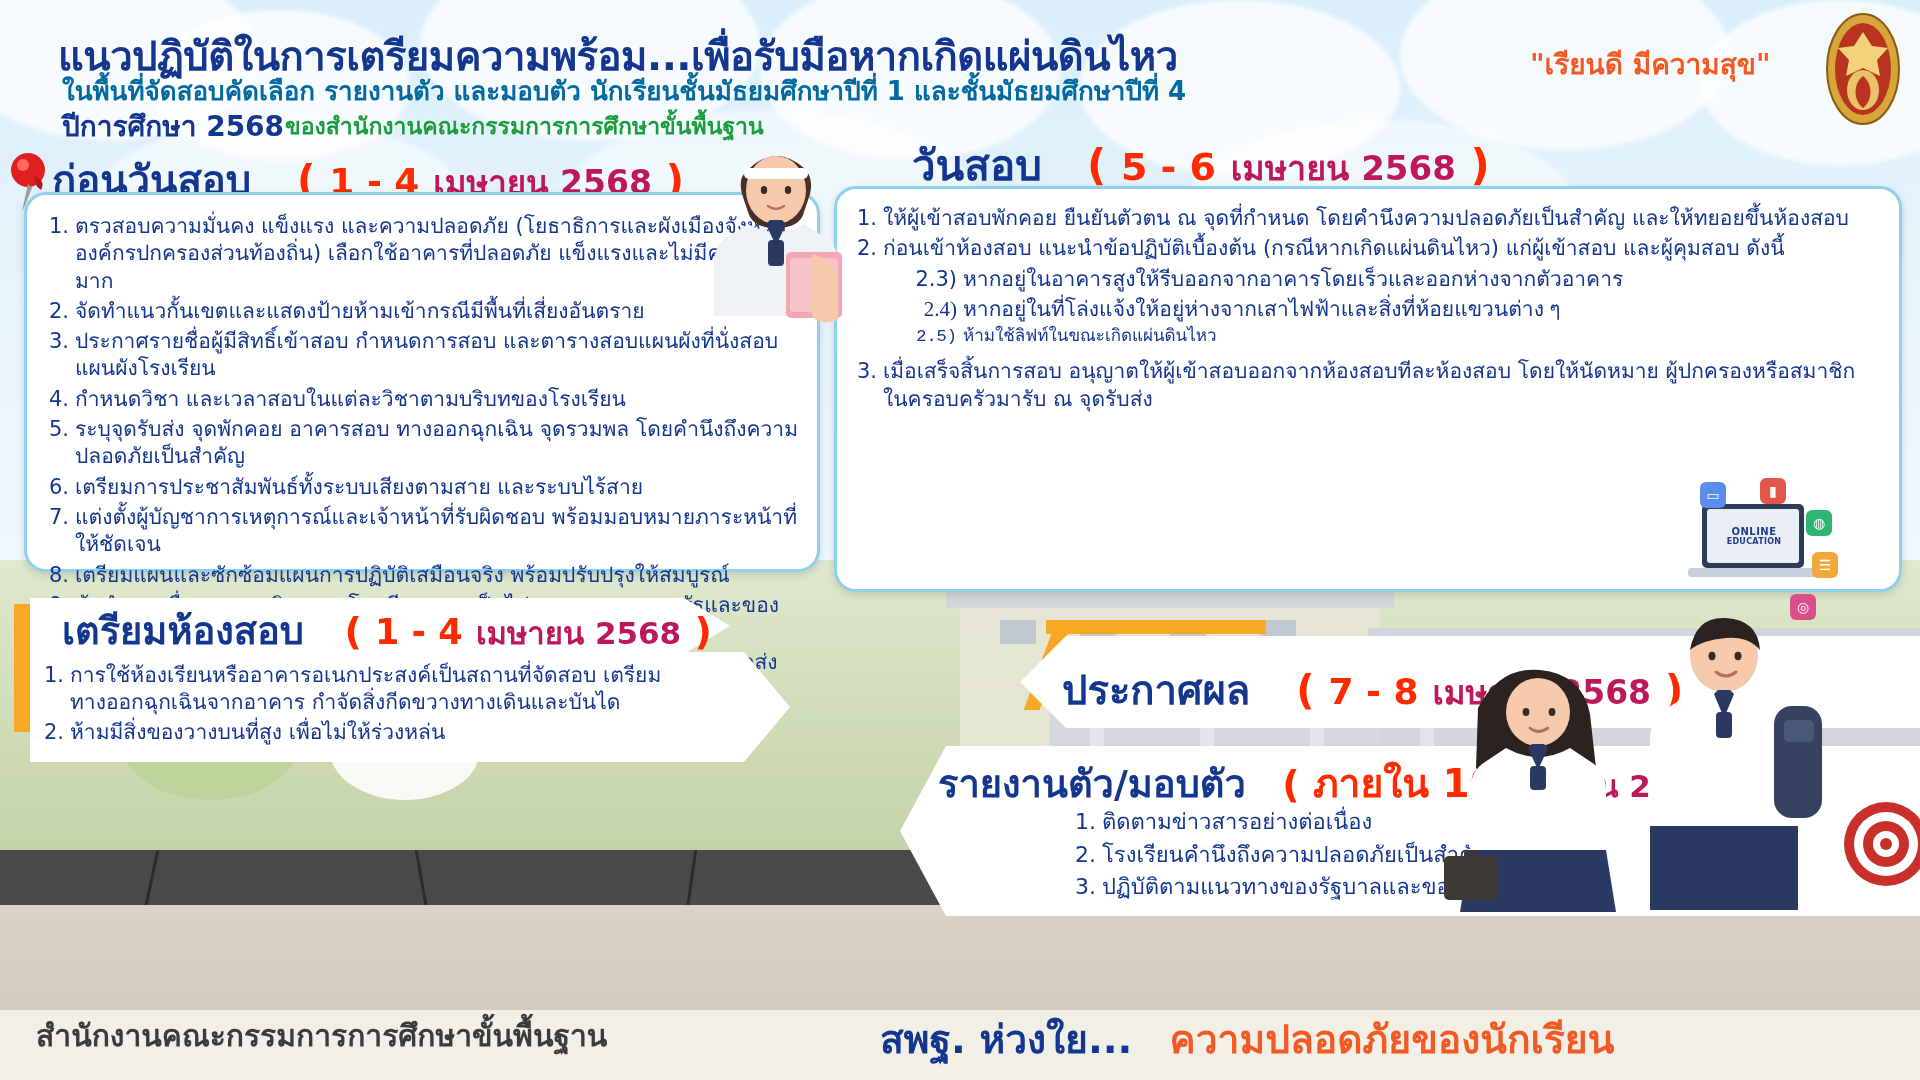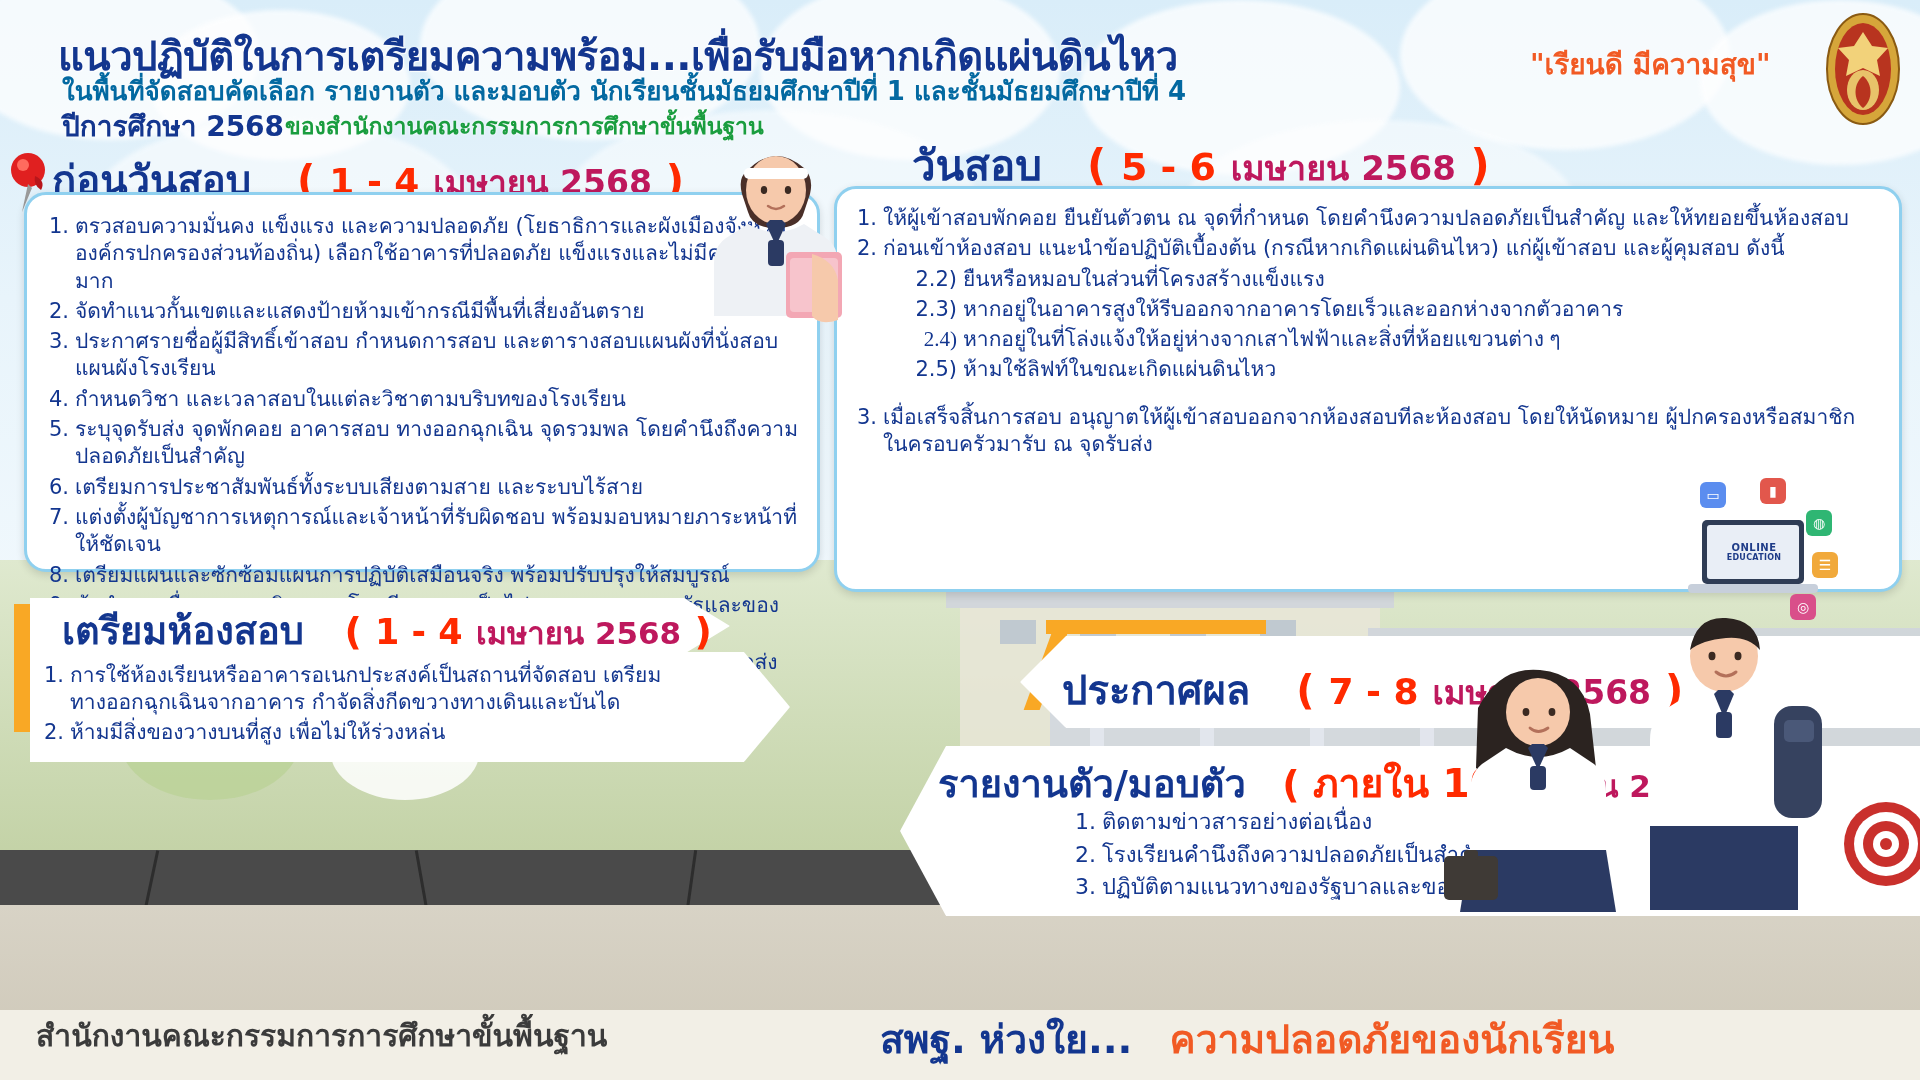--- a/index.html
+++ b/index.html
@@ -279,32 +279,28 @@
   <ol id="list-examday" style="padding:16px 20px 0 10px;">
       <li class="li" style="font-size: 21px; margin-bottom: 3px; padding-left: 0px;">
         <span class="num" style="width: 30px; margin-right: 6px;">1.</span>
         <span class="txt">ให้ผู้เข้าสอบพักคอย ยืนยันตัวตน ณ จุดที่กำหนด โดยคำนึงความปลอดภัยเป็นสำคัญ และให้ทยอยขึ้นห้องสอบ</span>
       </li>
       <li class="li" style="font-size: 21px; margin-bottom: 3px; padding-left: 0px;">
         <span class="num" style="width: 30px; margin-right: 6px;">2.</span>
         <span class="txt">ก่อนเข้าห้องสอบ แนะนำข้อปฏิบัติเบื้องต้น (กรณีหากเกิดแผ่นดินไหว) แก่ผู้เข้าสอบ และผู้คุมสอบ ดังนี้</span>
       </li>
       <li class="li" style="font-size: 21px; margin-bottom: 3px; padding-left: 56px;">
-        <span class="num" style="width: 54px; margin-right: 6px;">2.2)</span>
-        <span class="txt">ยืนหรือหมอบในส่วนที่โครงสร้างแข็งแรง</span>
-      </li>
-      <li class="li" style="font-size: 21px; margin-bottom: 3px; padding-left: 56px;">
         <span class="num" style="width: 54px; margin-right: 6px;">2.3)</span>
         <span class="txt">หากอยู่ในอาคารสูงให้รีบออกจากอาคารโดยเร็วและออกห่างจากตัวอาคาร</span>
       </li>
       <li class="li" style="font-size: 21px; margin-bottom: 3px; padding-left: 56px; font-family: Liberation Serif, serif;">
         <span class="num" style="width: 54px; margin-right: 6px;">2.4)</span>
         <span class="txt">หากอยู่ในที่โล่งแจ้งให้อยู่ห่างจากเสาไฟฟ้าและสิ่งที่ห้อยแขวนต่าง ๆ</span>
       </li>
-      <li class="li" style="font-size: 21px; margin-bottom: 20px; padding-left: 56px;">
+      <li class="li" style="font-size: 17px; margin-bottom: 10px; padding-left: 56px; font-family: Liberation Mono, monospace;">
         <span class="num" style="width: 54px; margin-right: 6px;">2.5)</span>
         <span class="txt">ห้ามใช้ลิฟท์ในขณะเกิดแผ่นดินไหว</span>
       </li>
       <li class="li" style="font-size: 21px; margin-bottom: 3px; padding-left: 0px;">
         <span class="num" style="width: 30px; margin-right: 6px;">3.</span>
         <span class="txt">เมื่อเสร็จสิ้นการสอบ อนุญาตให้ผู้เข้าสอบออกจากห้องสอบทีละห้องสอบ โดยให้นัดหมาย ผู้ปกครองหรือสมาชิกในครอบครัวมารับ ณ จุดรับส่ง</span>
       </li>
     </ol>
 </div>
 
@@ -382,21 +378,21 @@
   <ellipse cx="94" cy="62" rx="3.2" ry="4" fill="#3b2a22"></ellipse>
   <path d="M74 78 q8 6 16 0" stroke="#b3705a" stroke-width="2.5" fill="none" stroke-linecap="round"></path>
   <path d="M54 96 q28 16 56 0 l22 14 q12 8 12 26 l0 52 l-124 0 l0 -52 q0 -18 12 -26 Z" fill="#eef1f5"></path>
   <path d="M72 96 l10 22 l10 -22 l-4 -4 l-12 0 Z" fill="#2b3a63"></path>
   <rect x="74" y="112" width="16" height="26" rx="4" fill="#2b3a63"></rect>
   <rect x="92" y="124" width="56" height="66" rx="5" fill="#f3a7b4"></rect>
   <rect x="96" y="130" width="48" height="54" rx="4" fill="#f7c4cc"></rect>
   <path d="M118 126 q22 6 26 26 l0 40 q-18 6 -26 -4 Z" fill="#f6c9ab"></path>
 </svg>
 
-<div class="laptop" style="left:1688px;top:516px;width:130px;height:84px;">
+<div class="laptop" style="left:1688px;top:500px;width:130px;height:84px;">
   <svg viewBox="0 0 130 84" style="width:130px;height:84px;">
     <rect x="14" y="4" width="102" height="64" rx="5" fill="#2f3c55"></rect>
     <rect x="19" y="9" width="92" height="54" rx="3" fill="#e9eef6"></rect>
     <rect x="0" y="68" width="130" height="9" rx="4" fill="#c7cfdb"></rect>
   </svg>
   <div style="position:absolute;left:38px;top:26px;width:56px;text-align:center;">
     <div style="font-size:10px;font-weight:bold;color:#1f3c88;letter-spacing:.5px;">ONLINE</div>
     <div style="font-size:8px;font-weight:bold;color:#1f3c88;letter-spacing:.3px;">EDUCATION</div>
   </div>
 </div>

